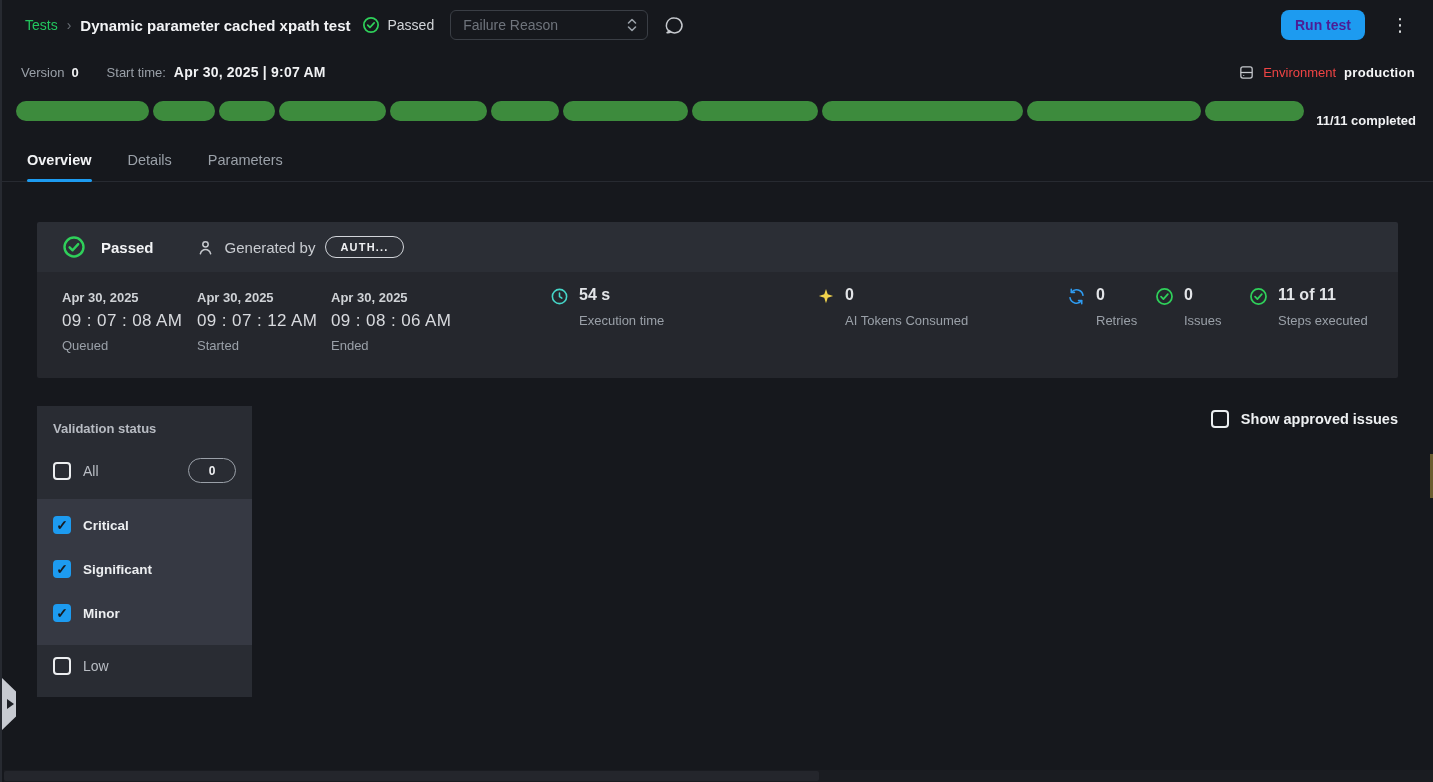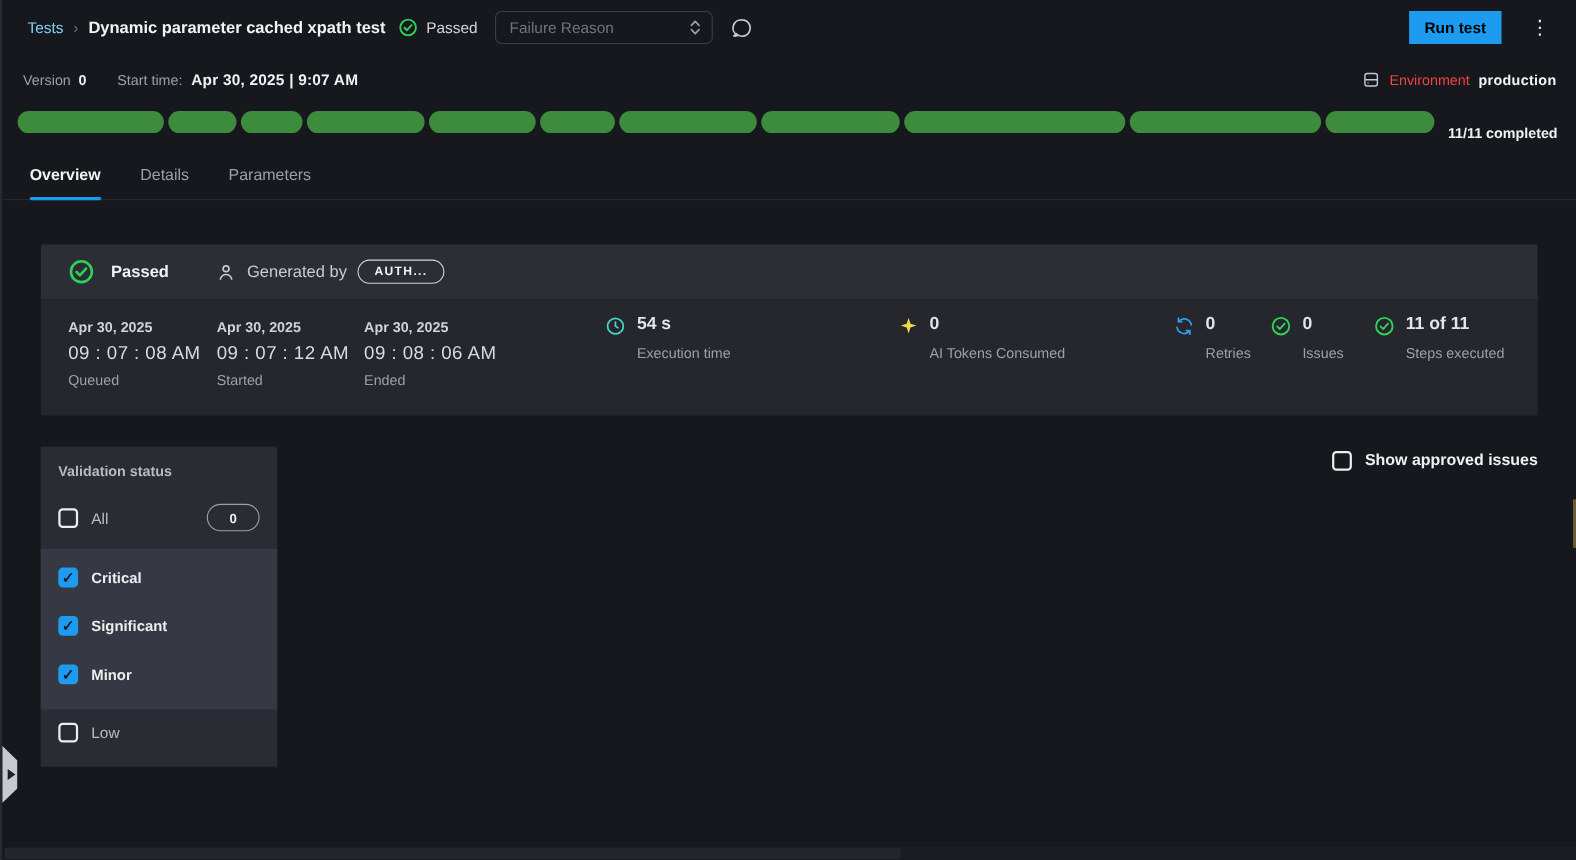--- a/index.html
+++ b/index.html
@@ -7,37 +7,37 @@
   body {
     background:#16181d;
     font-family:"Liberation Sans", sans-serif;
     color:#e7e9ec;
     overflow:hidden;
   }
   .page { position:relative; width:1433px; height:782px; border-left:2px solid #272a31; }
 
   
   .topbar { height:50px; display:flex; align-items:center; padding:0 18px 0 23px; }
-  .crumb { color:#7dd3fc; font-size:14px; cursor:pointer; }
+  .crumb { color:#22c55e; font-size:14px; cursor:pointer; }
   .crumb-sep { color:#6b7077; margin:0 9px; font-size:14px; }
   .page-title { color:#f2f3f5; font-size:15px; font-weight:700; margin-right:12px; }
   .status-inline { display:flex; align-items:center; gap:7px; margin-right:16px; }
   .status-inline .txt { color:#d2d5d9; font-size:14px; }
   .icon-check { display:inline-flex; color:#2fd05a; }
   .select-box {
     width:198px; height:30px; border:1px solid #3a3e45; border-radius:6px;
     display:flex; align-items:center; justify-content:space-between;
     padding:0 9px 0 12px; color:#6f747c; font-size:14px; cursor:pointer;
   }
   .select-box .chev { color:#9aa0a8; display:inline-flex; }
   .comment-btn { margin-left:16px; color:#c6c9ce; display:inline-flex; cursor:pointer; }
   .topbar-right { margin-left:auto; display:flex; align-items:center; gap:20px; }
   .btn-primary {
-    background:#1d9bf0; color:#000000; font-size:14px; font-weight:600;
-    border:none; border-radius:0; height:30px; padding:4px 14px; cursor:pointer;
+    background:#1d9bf0; color:#4c1d95; font-size:14px; font-weight:600;
+    border:none; border-radius:8px; height:30px; padding:4px 14px; cursor:pointer;
     font-family:"Liberation Sans", sans-serif;
   }
   .kebab { color:#e6e8ea; font-size:18px; line-height:1; cursor:pointer; padding:2px 6px; }
 
   
   .meta-row { display:flex; align-items:center; padding:0 18px 0 19px; margin-top:10px; height:24px; }
   .meta-label { color:#9aa0a8; font-size:13px; }
   .meta-bold { color:#f0f1f3; font-size:13px; font-weight:700; margin-left:7px; }
   .start-time { margin-left:28px; display:flex; align-items:center; }
   .start-val { color:#f0f1f3; font-size:14px; font-weight:700; margin-left:8px; letter-spacing:.2px; }

